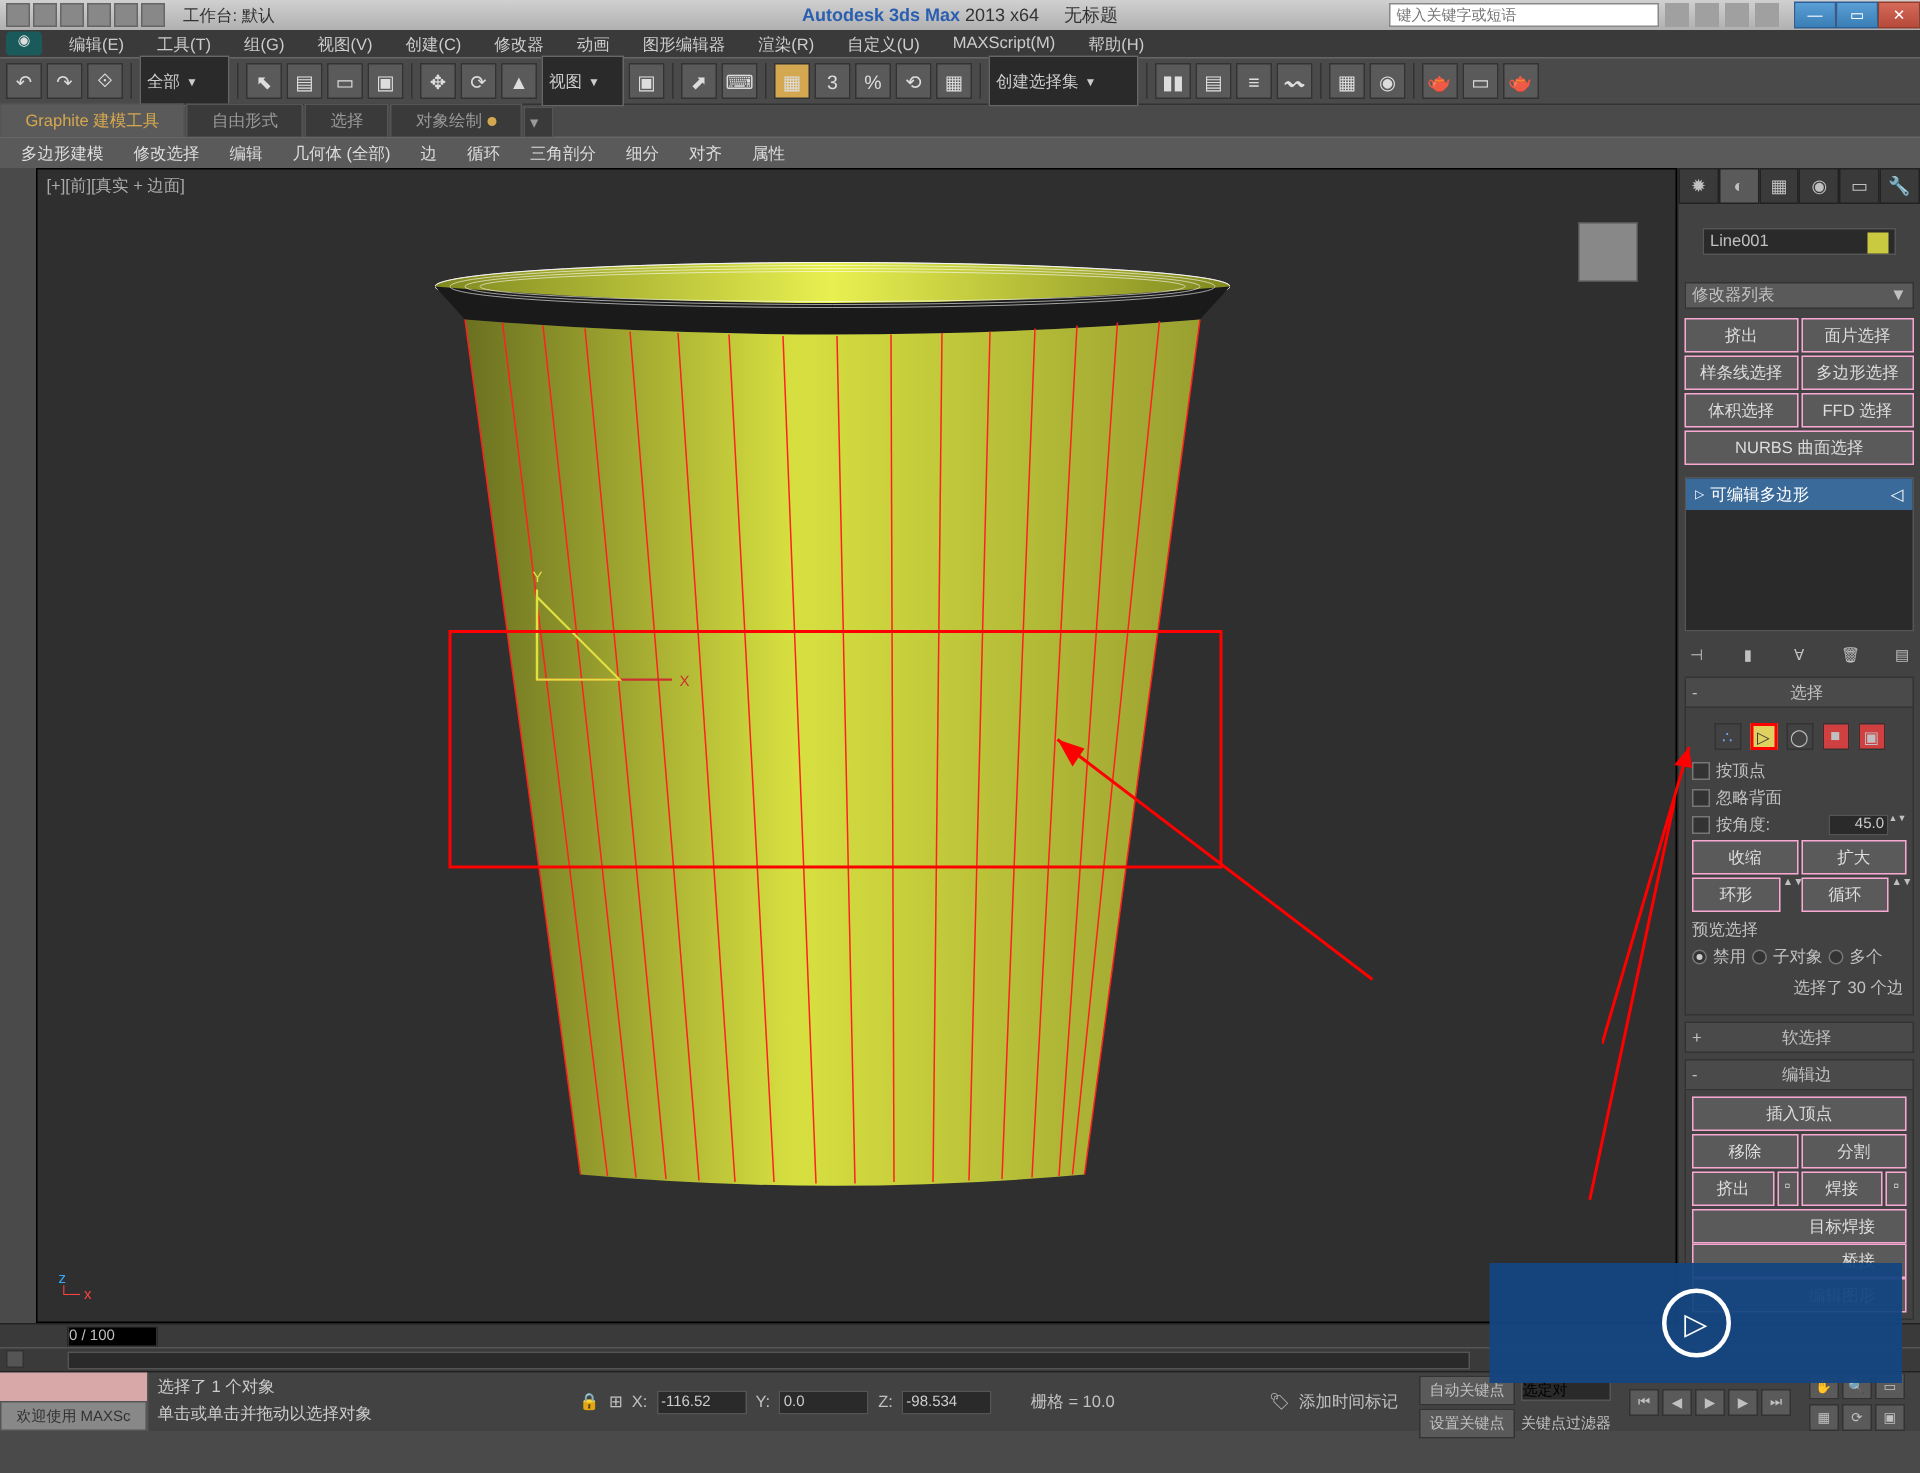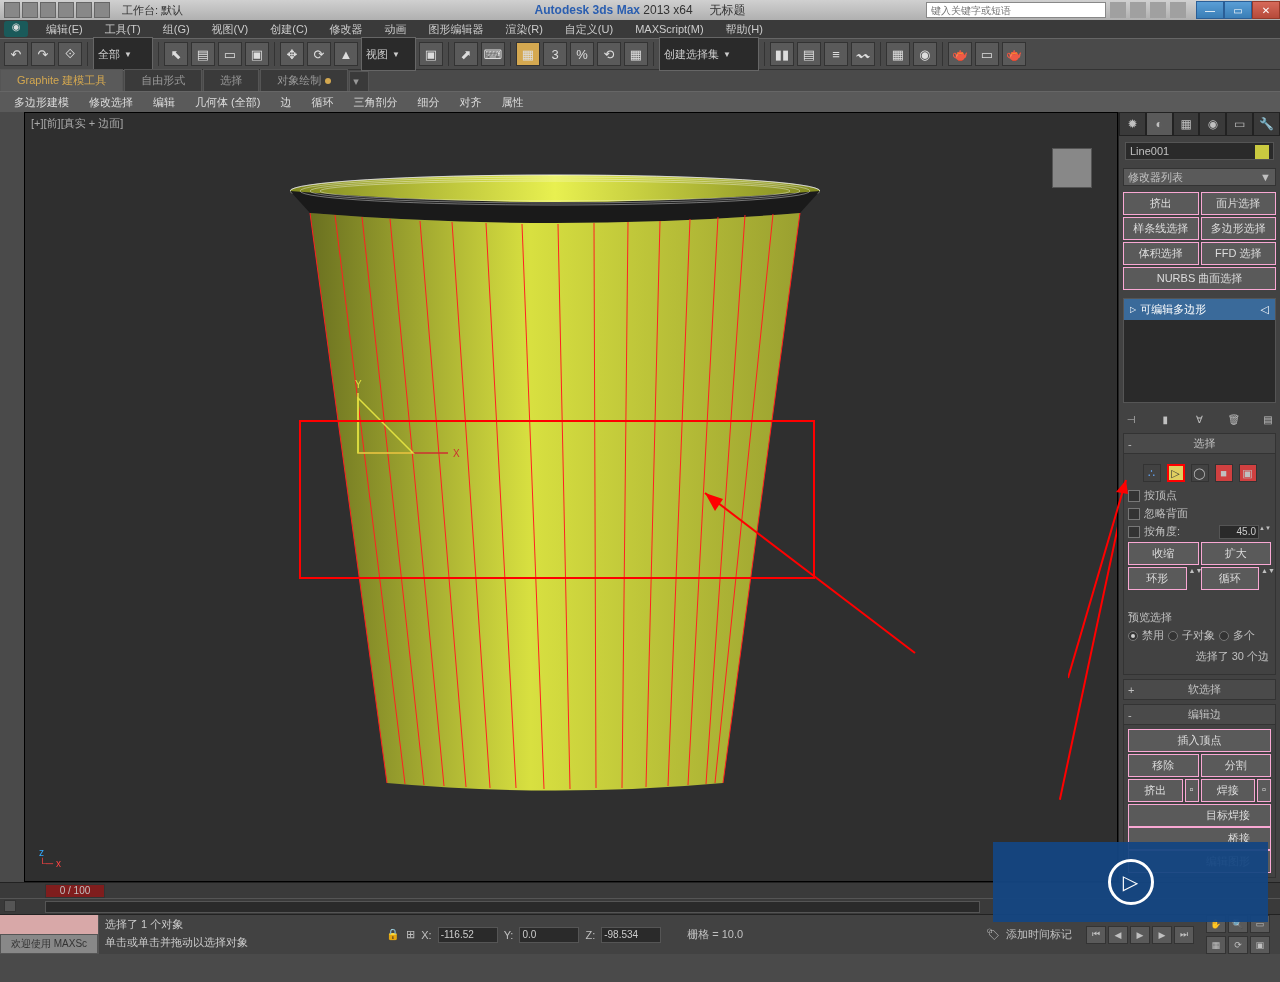--- a/index.html
+++ b/index.html
@@ -54,21 +54,21 @@
 .cup-svg { width: 100%; height: 100%; }
 
 
 .red-rect { position: absolute; border: 2px solid #ff0000; }
 
 
 .cmd-panel { width: 162px; background: #424242; border-left: 1px solid #222; display: flex; flex-direction: column; font-size: 11px; }
 .cmd-tabs { display: flex; height: 24px; }
 .cmd-tab { flex: 1; background: #3a3a3a; border: 1px solid #222; display: flex; align-items: center; justify-content: center; font-size:12px;}
 .cmd-tab.active { background: #5a5a5a; }
-.obj-name { height: 18px; background: #2a2a2a; border: 1px solid #555; margin: 6px; padding: 2px 4px; display: flex; justify-content: space-between; }
+.obj-name { height: 18px; background: #2a2a2a; border: 1px solid #555; margin: 16px; padding: 2px 4px; display: flex; justify-content: space-between; }
 .obj-name .swatch { width: 14px; height: 14px; background: #caca40; }
 .mod-dropdown { height: 18px; background: #5a5a5a; margin: 2px 4px; padding: 2px 4px; display: flex; justify-content: space-between; align-items: center; border:1px solid #333;}
 .btn-grid { display: grid; grid-template-columns: 1fr 1fr; gap: 2px; margin: 4px; }
 .panel-btn { background: #5a5a5a; border: 1px solid #f9a8d4; padding: 3px 4px; text-align: center; color: #ddd; font-size:11px;}
 .panel-btn.wide { grid-column: 1 / -1; }
 .mod-stack { height: 105px; background: #2a2a2a; margin: 4px; border: 1px solid #555; }
 .mod-stack-item { background: #3a6a9a; color: #fff; padding: 3px 6px; display: flex; align-items: center; gap: 4px; }
 .mod-stack-item .tri { font-size:8px;}
 .stack-toolbar { display: flex; justify-content: space-between; margin: 2px 4px; padding:2px 0;}
 .stack-toolbar .sbtn { width: 16px; height: 16px; font-size:10px; display:flex; align-items:center; justify-content:center;}
@@ -90,21 +90,21 @@
 .spinner .arrows { width: 12px; display: flex; flex-direction: column; font-size:6px; line-height:7px;}
 .btn-row { display: flex; gap: 2px; margin: 2px 0; }
 .btn-row .panel-btn { flex: 1; }
 .radio-row { display:flex; align-items:center; gap:4px; margin:3px 0; font-size:11px;}
 .radio { width:10px; height:10px; border-radius:50%; border:1px solid #777; background:#333;}
 .radio.on::after { content:''; display:block; width:4px; height:4px; background:#ccc; border-radius:50%; margin:2px;}
 .sel-info { text-align: right; margin: 6px 2px; font-size:11px;}
 
 
 .time-slider { height: 16px; background: #3a3a3a; display: flex; align-items: center; border-top:1px solid #222;}
-.time-slider .handle { width: 60px; height: 14px; background: #7f1d1d; margin-left: 45px; text-align: center; font-size: 10px; border:1px solid #333;}
+.time-slider .handle { width: 60px; height: 14px; background: #000000; margin-left: 45px; font-size: 10px; border:1px solid #333;}
 .track-bar { height: 16px; background: #3a3a3a; border-top:1px solid #555; position:relative;}
 .track-bar .keybox { position:absolute; left:4px; top:1px; width:12px; height:12px; background:#555; border:1px solid #333;}
 .track-ticks { position:absolute; left:45px; right:300px; top:2px; height:12px; border:1px solid #555; background:#2a2a2a;}
 .status-bar { height: 40px; background: #424242; display: flex; border-top:1px solid #222;}
 .status-left { width: 98px; display:flex; flex-direction:column;}
 .status-left .script-btn { height:20px; background:#888; border:1px solid #555; color:#333; font-size:10px; display:flex; align-items:center; justify-content:center;}
 .status-prompts { width: 280px; display:flex; flex-direction:column; justify-content:center; padding-left:6px; border-left:1px solid #555;}
 .status-prompts div { height: 18px; font-size:11px; color:#ccc;}
 .status-coords { display:flex; align-items:center; gap:6px; padding:0 8px; flex:1;}
 .coord-input { background:#2a2a2a; border:1px solid #555; color:#ccc; width:60px; height:16px; font-size:10px; padding:0 2px;}
@@ -397,21 +397,21 @@
         <div class="btn-row">
           <div class="panel-btn">收缩</div>
           <div class="panel-btn">扩大</div>
         </div>
         <div class="btn-row">
           <div class="panel-btn">环形</div>
           <span style="width:10px; font-size:7px; display:flex; flex-direction:column;">▲▼</span>
           <div class="panel-btn">循环</div>
           <span style="width:10px; font-size:7px; display:flex; flex-direction:column;">▲▼</span>
         </div>
-        <div style="margin-top:20px">预览选择</div>
+        <div style="margin-top:4px">预览选择</div>
         <div class="radio-row">
           <span class="radio on"></span>
             <span>禁用</span>
           <span class="radio"></span>
             <span>子对象</span>
           <span class="radio"></span>
             <span>多个</span>
         </div>
         <div class="sel-info">选择了 30 个边</div>
       </div>
@@ -472,20 +472,30 @@
     <span class="coord-lbl">X:</span>
     <input class="coord-input" value="-116.52" style="">
     <span class="coord-lbl">Y:</span>
     <input class="coord-input" value="0.0" style="">
     <span class="coord-lbl">Z:</span>
     <input class="coord-input" value="-98.534" style="">
     <span style="margin-left:20px">栅格 = 10.0</span>
     <span style="margin-left:auto">🏷</span>
     <span>添加时间标记</span>
   </div>
+  <div class="status-right">
+    <div class="row">
+      <div class="autokey-btn">自动关键点</div>
+      <input class="sel-set" value="选定对" style="">
+    </div>
+    <div class="row">
+      <div class="autokey-btn">设置关键点</div>
+      <span style="font-size:10px">关键点过滤器</span>
+    </div>
+  </div>
   <div class="playback">
     <div class="play-btn">⏮</div>
     <div class="play-btn">◀</div>
     <div class="play-btn">▶</div>
     <div class="play-btn">▶</div>
     <div class="play-btn">⏭</div>
   </div>
   <div class="playback" style="flex-wrap:wrap; width:80px;">
     <div class="play-btn">✋</div>
     <div class="play-btn">🔍</div>

